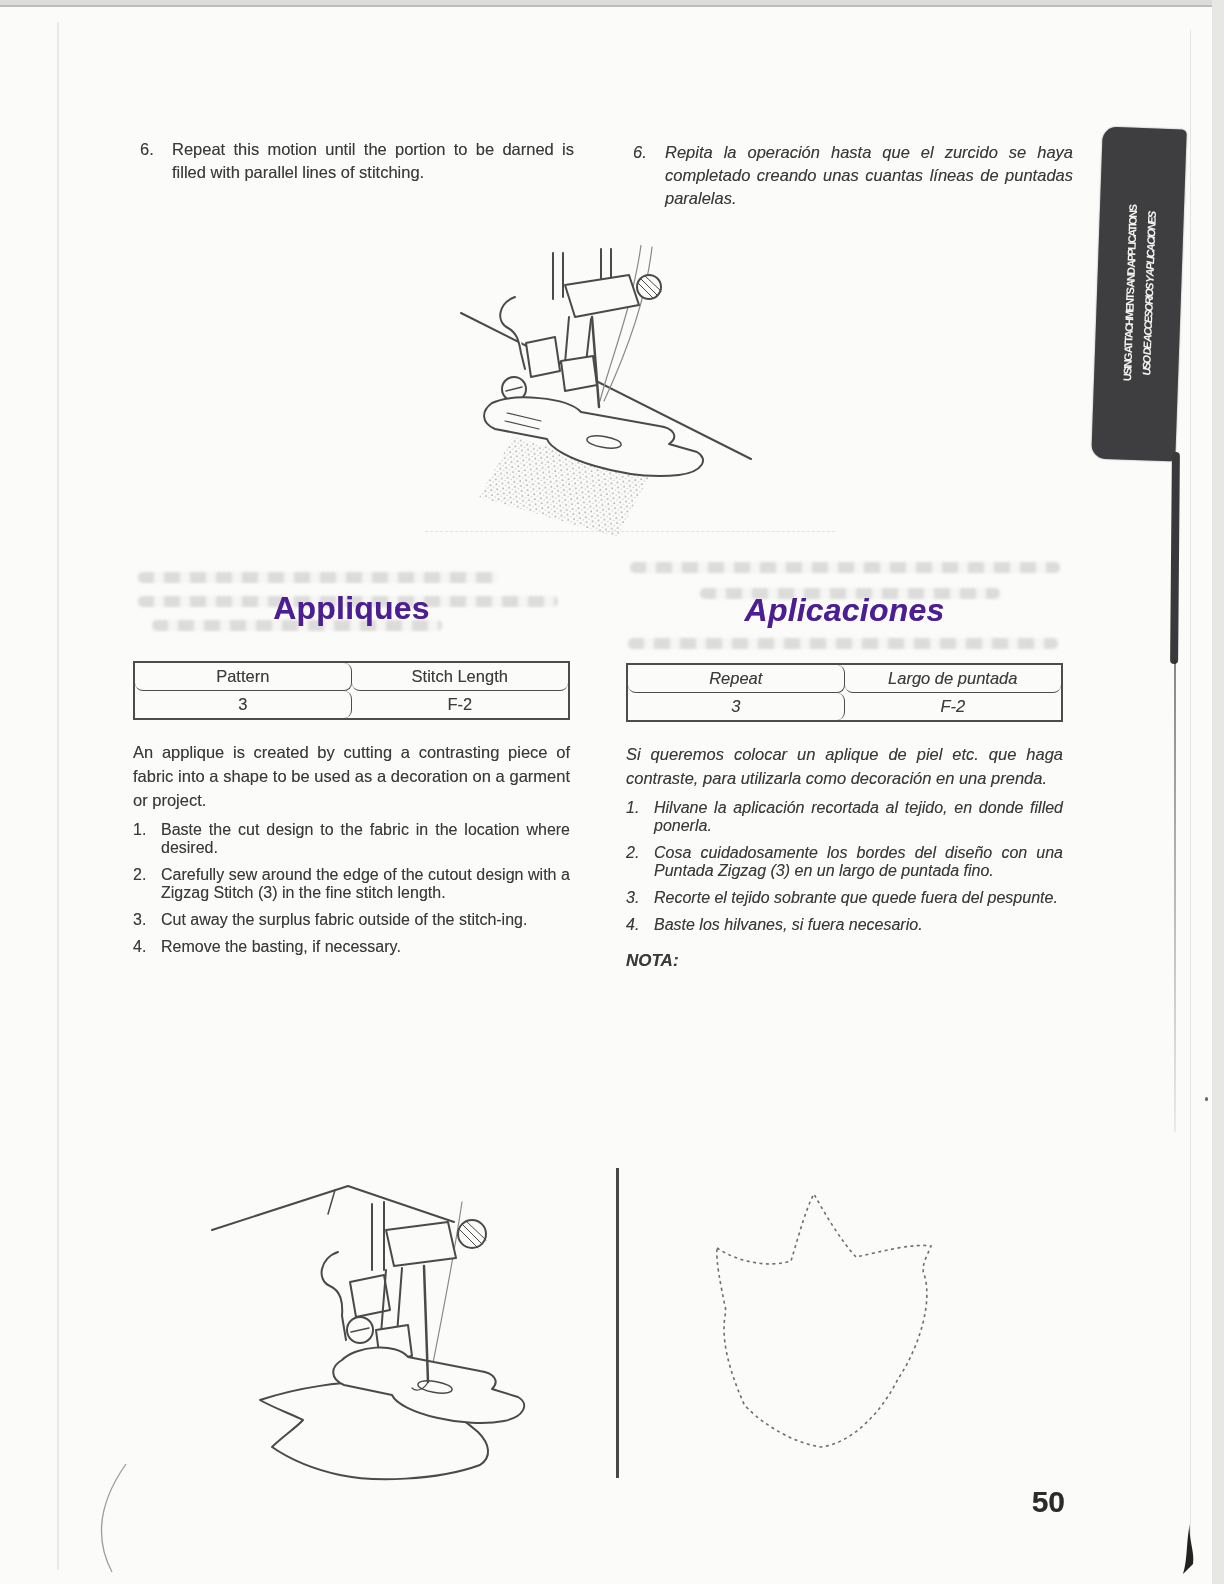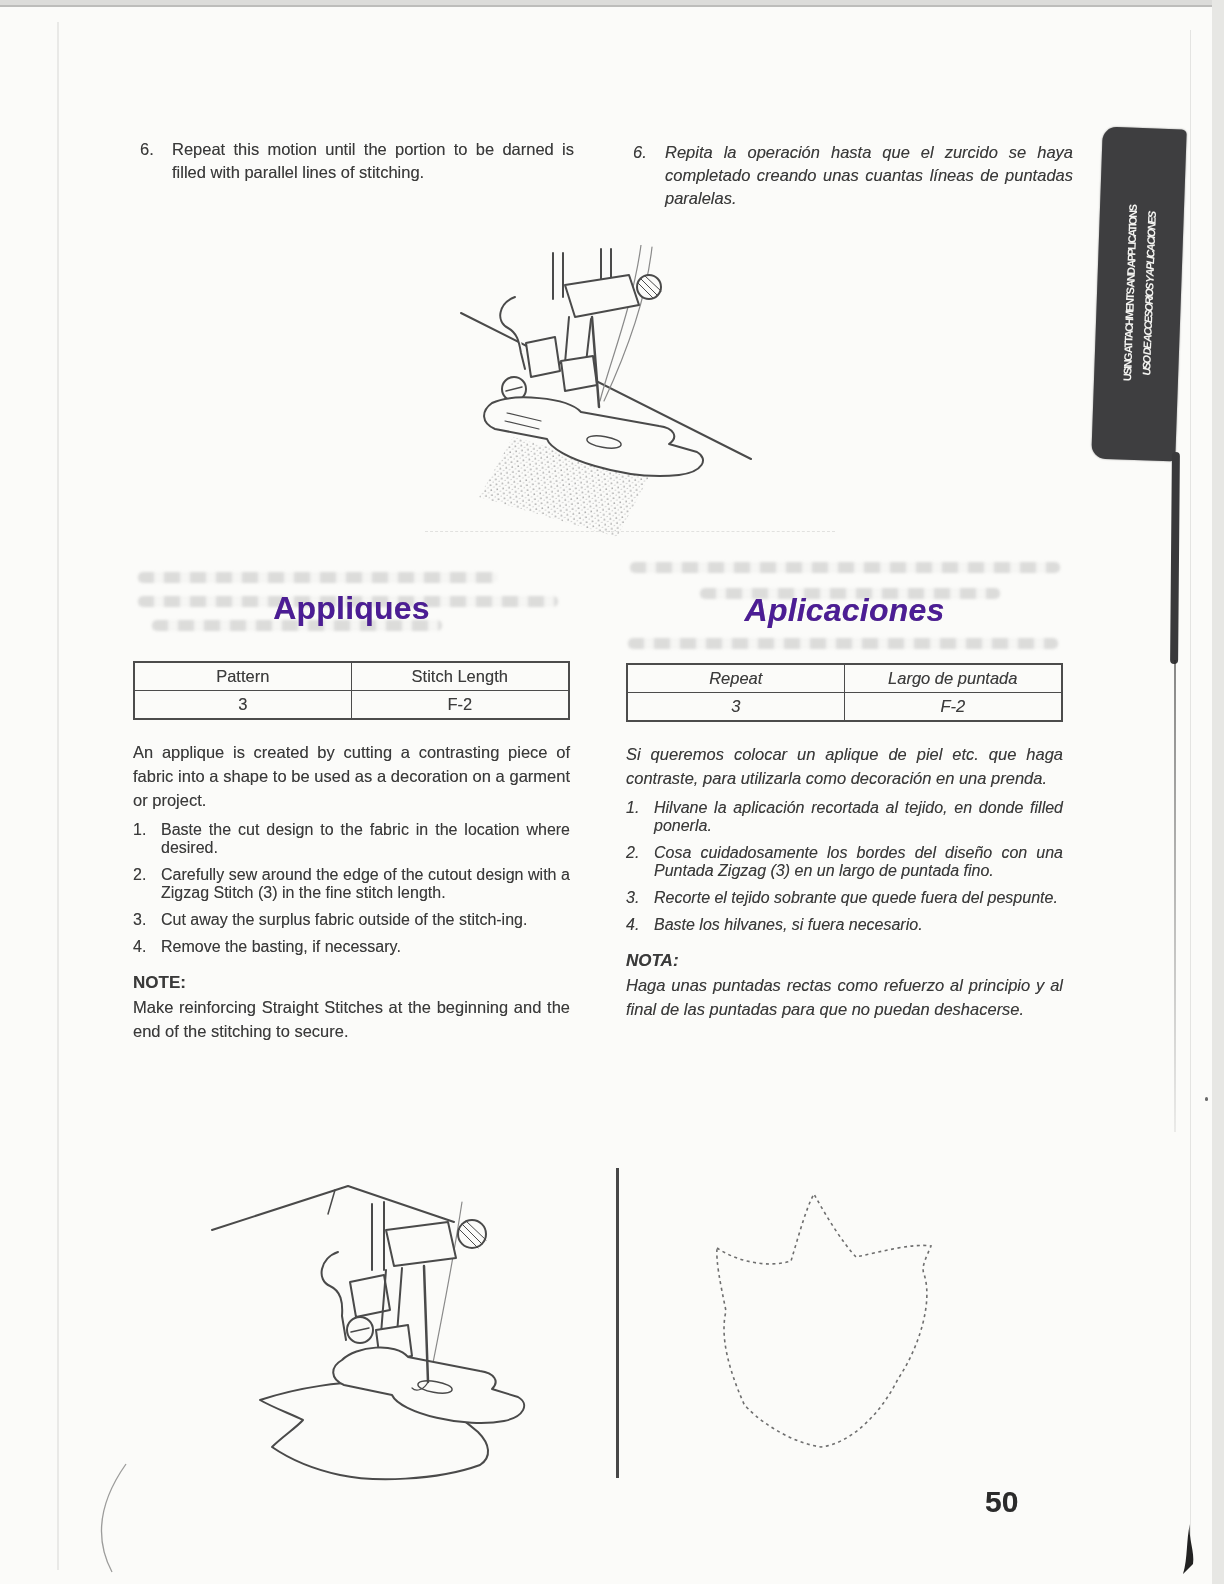--- a/index.html
+++ b/index.html
@@ -50,36 +50,36 @@
   
   .col { position:absolute; width:437px; }
   .col.en { left:133px; top:590px; }
   .col.es { left:626px; top:592px; font-style:italic; }
   .col h1 { margin:0; font-size:32px; font-weight:bold; text-align:center; color:#4c1d95; letter-spacing:.2px; }
   .spec-table {
     display:grid; grid-template-columns:1fr 1fr;
     border:2px solid #4c4c4c; margin-top:34px;
     font-size:16.5px; color:#3c3c3c; text-align:center;
   }
-  .spec-table > div { padding:4px 0; }
+  .spec-table > div { padding:4px 0;border-radius:8px; }
   .spec-table > div:nth-child(odd) { border-right:1.6px solid #4c4c4c; }
   .spec-table > .th { border-bottom:1.6px solid #4c4c4c; }
   .body-text { font-size:16.5px; line-height:24px; text-align:justify; color:#3a3a3a; }
   .intro { margin:20px 0 0; }
   .steps { margin-top:2px; }
   .step { display:flex; margin-top:9px; }
   .step-num { width:28px; flex:none; }
   .step-text { flex:1; text-align:justify; }
   .note { margin-top:15px; }
   .note-label { font-weight:bold; font-size:17px; line-height:24px; }
   
   .illus { position:absolute; }
   .divider-mid { position:absolute; left:616px; top:1168px; width:2.5px; height:310px; background:#474747; }
   .page-number {
-    position:absolute; left:985px; top:1485px; width:80px; text-align:left;
+    position:absolute; left:985px; top:1485px; width:80px; text-align:right;
     font-size:30px; font-weight:bold; color:#2b2b2b;
   }
 </style>
 </head>
 <body>
 
 <div class="page">
 
   <div class="edge-top"></div>
   <div class="edge-topline"></div>
@@ -162,24 +162,20 @@
       </div>
       <div class="step">
         <span class="step-num">3.</span>
         <span class="step-text">Cut away the surplus fabric outside of the stitch-ing.</span>
       </div>
       <div class="step">
         <span class="step-num">4.</span>
         <span class="step-text">Remove the basting, if necessary.</span>
       </div>
     </div>
-    <div class="note">
-      <div class="note-label">NOTE:</div>
-      <div class="body-text">Make reinforcing Straight Stitches at the beginning and the end of the stitching to secure.</div>
-    </div>
   </section>
 
   <section class="col es">
     <h1>Aplicaciones</h1>
     <div class="spec-table">
       <div class="th">Repeat</div>
       <div class="th">Largo de puntada</div>
       <div class="td">3</div>
       <div class="td">F-2</div>
     </div>
@@ -197,21 +193,20 @@
         <span class="step-num">3.</span>
         <span class="step-text">Recorte el tejido sobrante que quede fuera del pespunte.</span>
       </div>
       <div class="step">
         <span class="step-num">4.</span>
         <span class="step-text">Baste los hilvanes, si fuera necesario.</span>
       </div>
     </div>
     <div class="note">
       <div class="note-label">NOTA:</div>
-      <div class="body-text">Haga unas puntadas rectas como refuerzo al principio y al final de las puntadas para que no puedan deshacerse.</div>
     </div>
   </section>
 
   <svg class="illus" style="left:200px; top:1178px;" width="390" height="310" viewBox="0 0 390 310">
     <g stroke="#4a4a4a" stroke-width="2" fill="none" stroke-linecap="round" stroke-linejoin="round">
       <path d="M12,52 L148,8 M148,8 L254,44"></path>
       <path d="M128,36 L135,12" stroke-width="1.5"></path>
       <path d="M262,24 C252,90 238,160 230,200" stroke="#8a8a8a" stroke-width="1.2"></path>
       <path d="M172,26 V92 M184,24 V92"></path>
       <path d="M138,74 C120,80 116,102 130,108 C141,113 143,124 142,138 L146,162" fill="#fbfbf9"></path>

